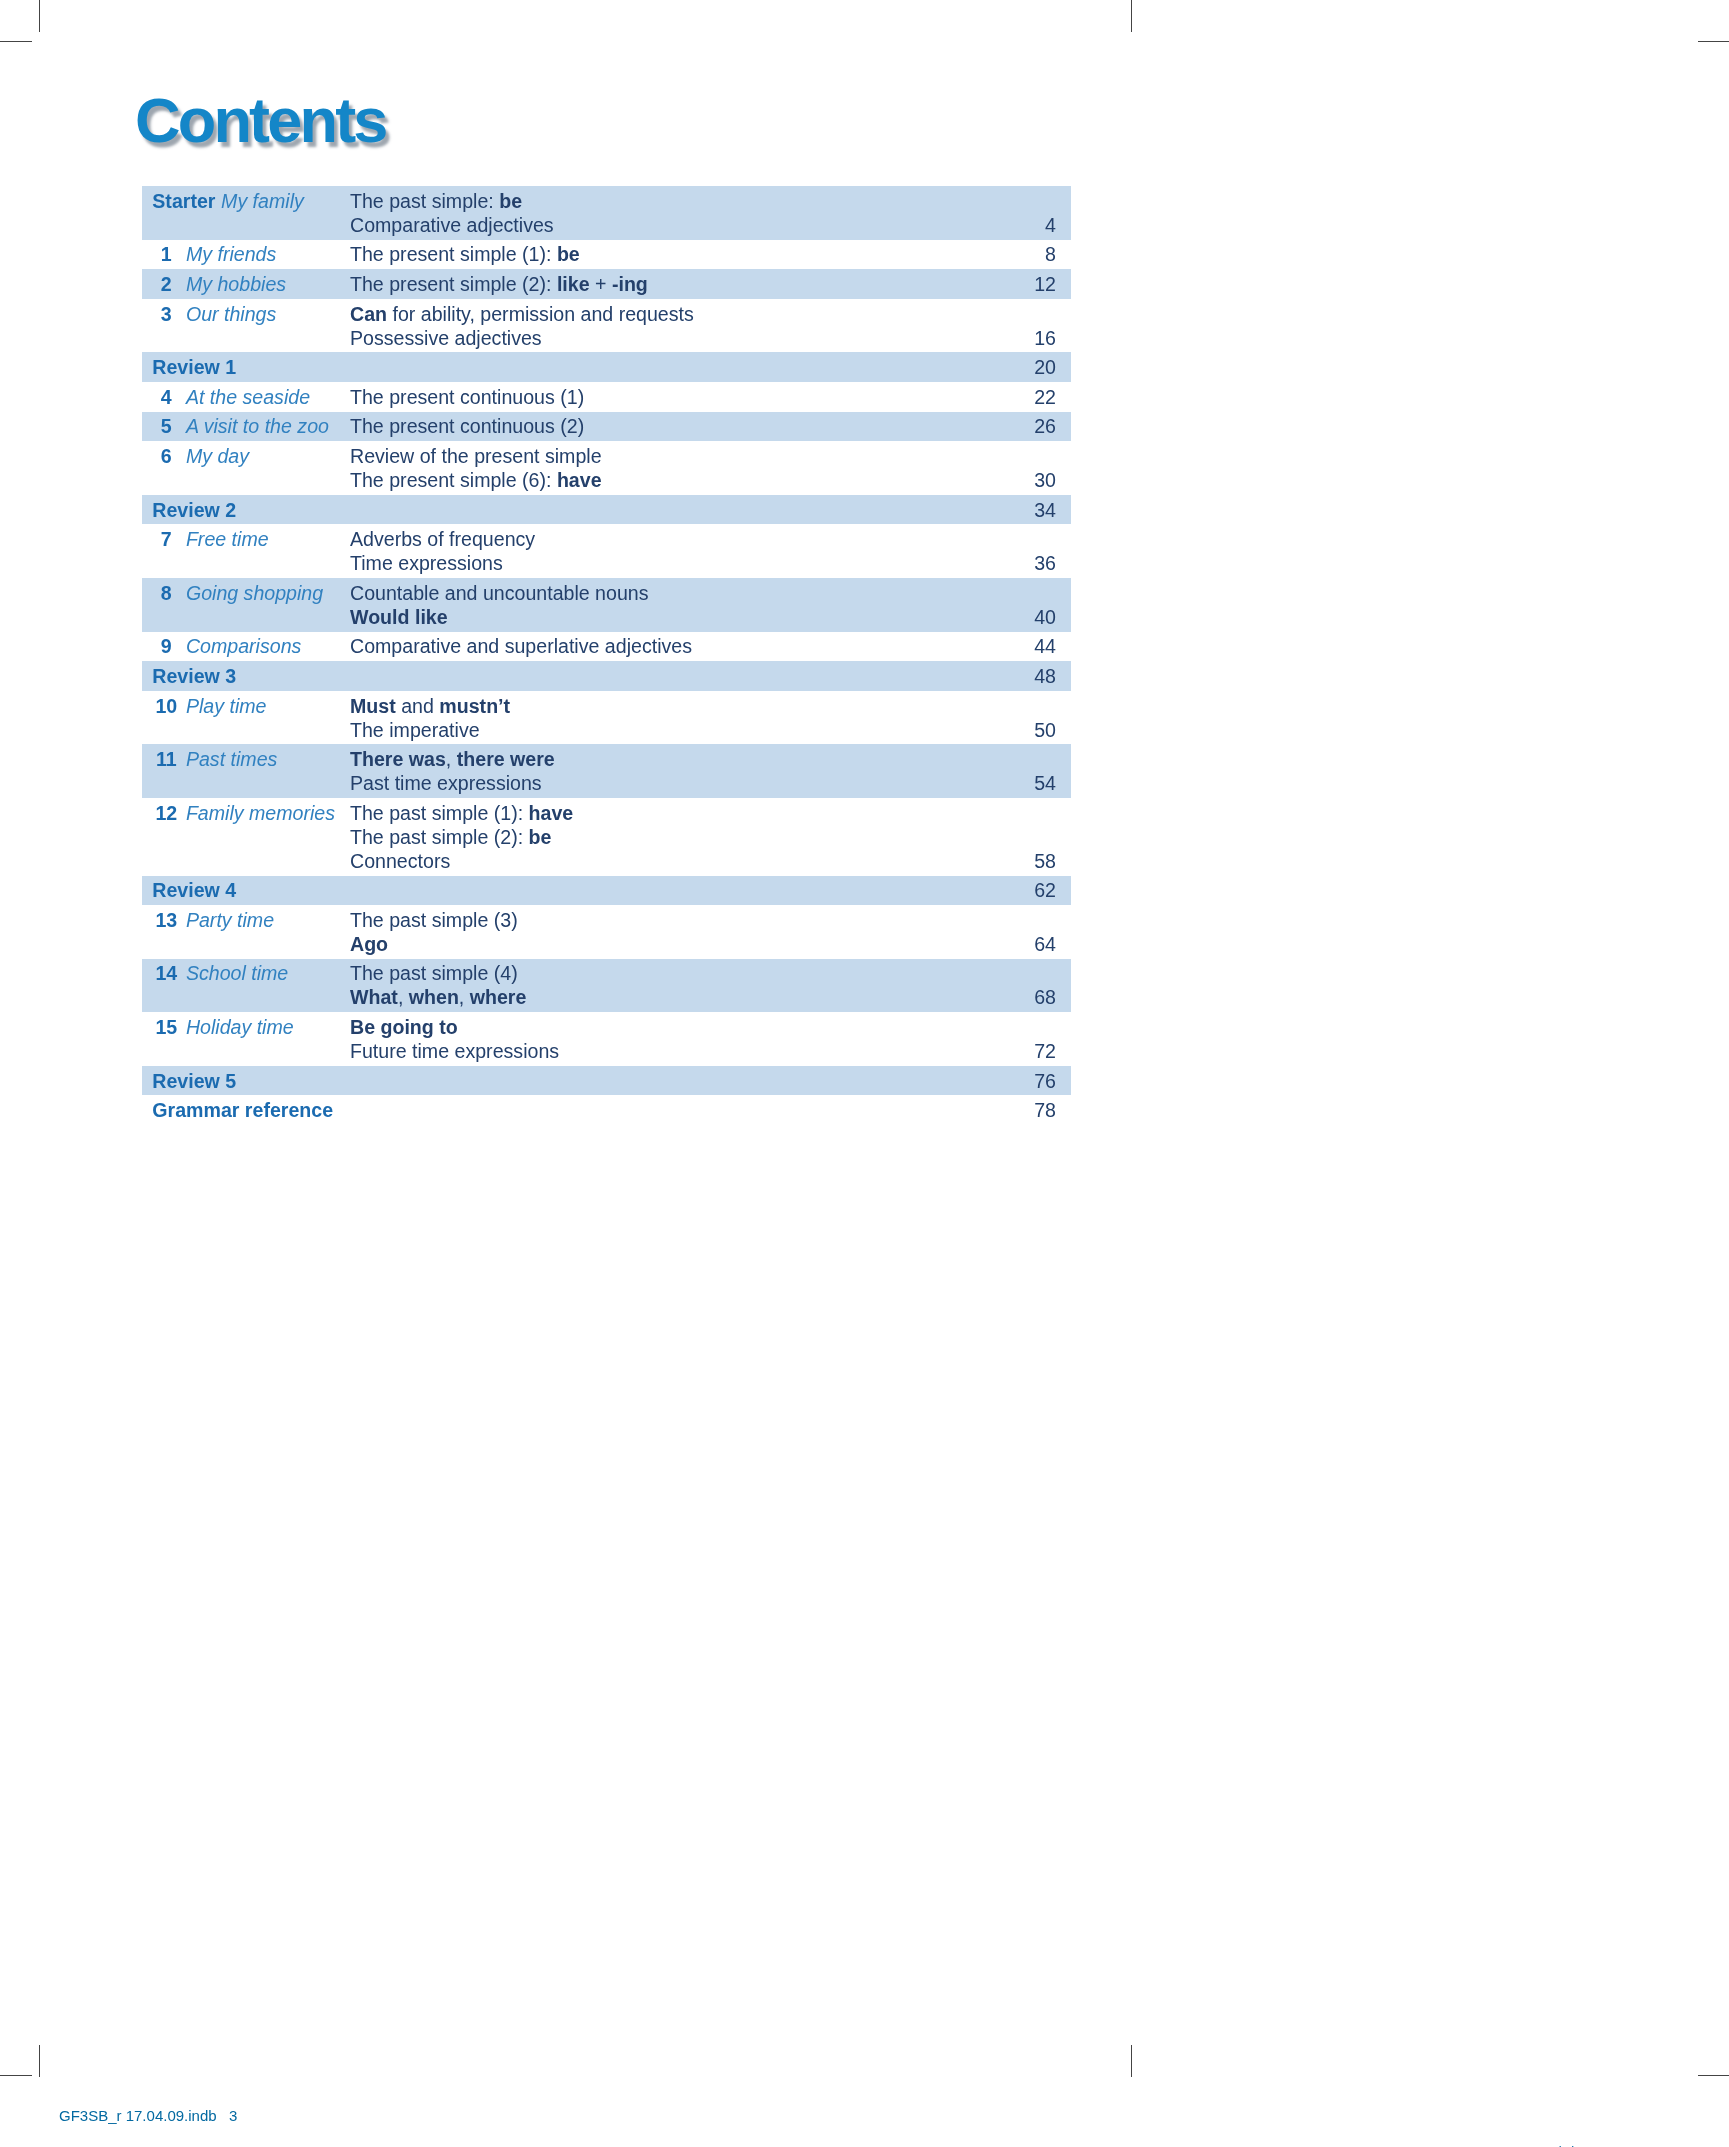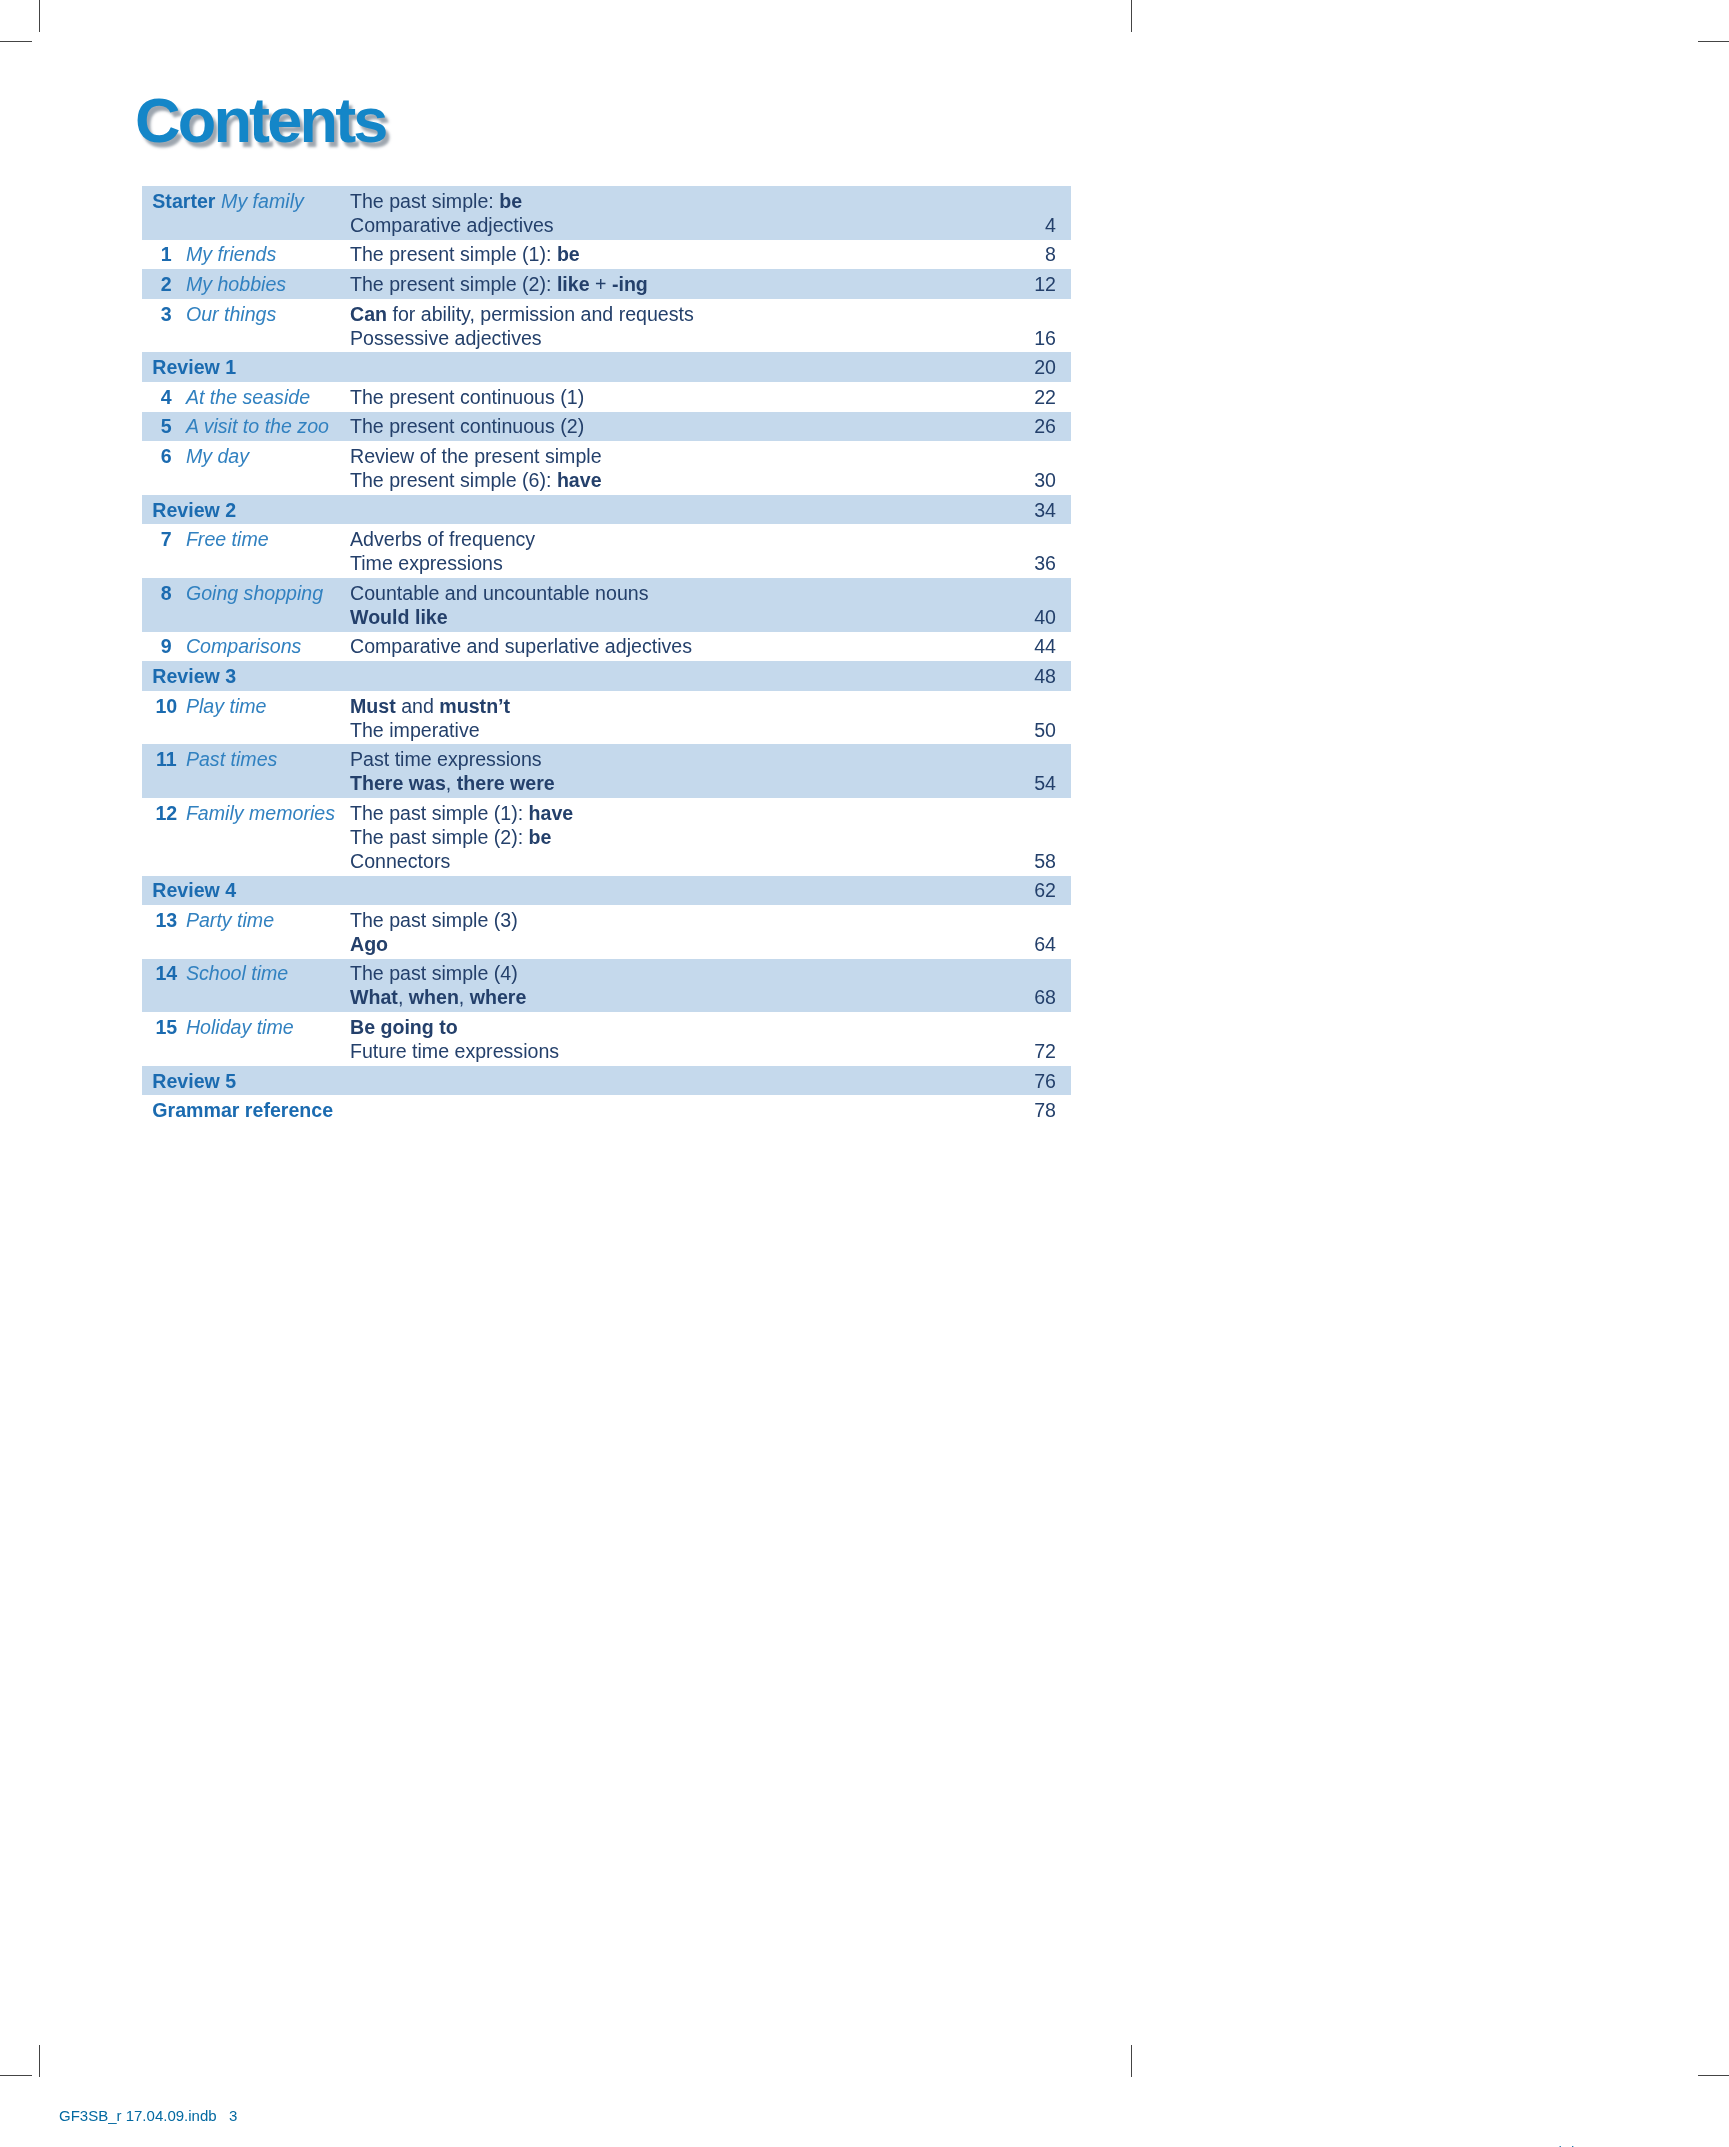--- a/index.html
+++ b/index.html
@@ -210,22 +210,22 @@
           <div class="content-line"><span>The imperative</span></div>
         </div>
         <div class="row-page">50</div>
       </div>
       <div class="toc-row chapter striped">
         <div class="row-left">
           <span class="row-label">11</span>
           <span class="chapter-title">Past times</span>
         </div>
         <div class="row-content">
+          <div class="content-line"><b>There was</b><span>, </span><b>there were</b></div>
           <div class="content-line"><span>Past time expressions</span></div>
-          <div class="content-line"><b>There was</b><span>, </span><b>there were</b></div>
         </div>
         <div class="row-page">54</div>
       </div>
       <div class="toc-row chapter">
         <div class="row-left">
           <span class="row-label">12</span>
           <span class="chapter-title">Family memories</span>
         </div>
         <div class="row-content">
           <div class="content-line"><span>The past simple (1): </span><b>have</b></div>

